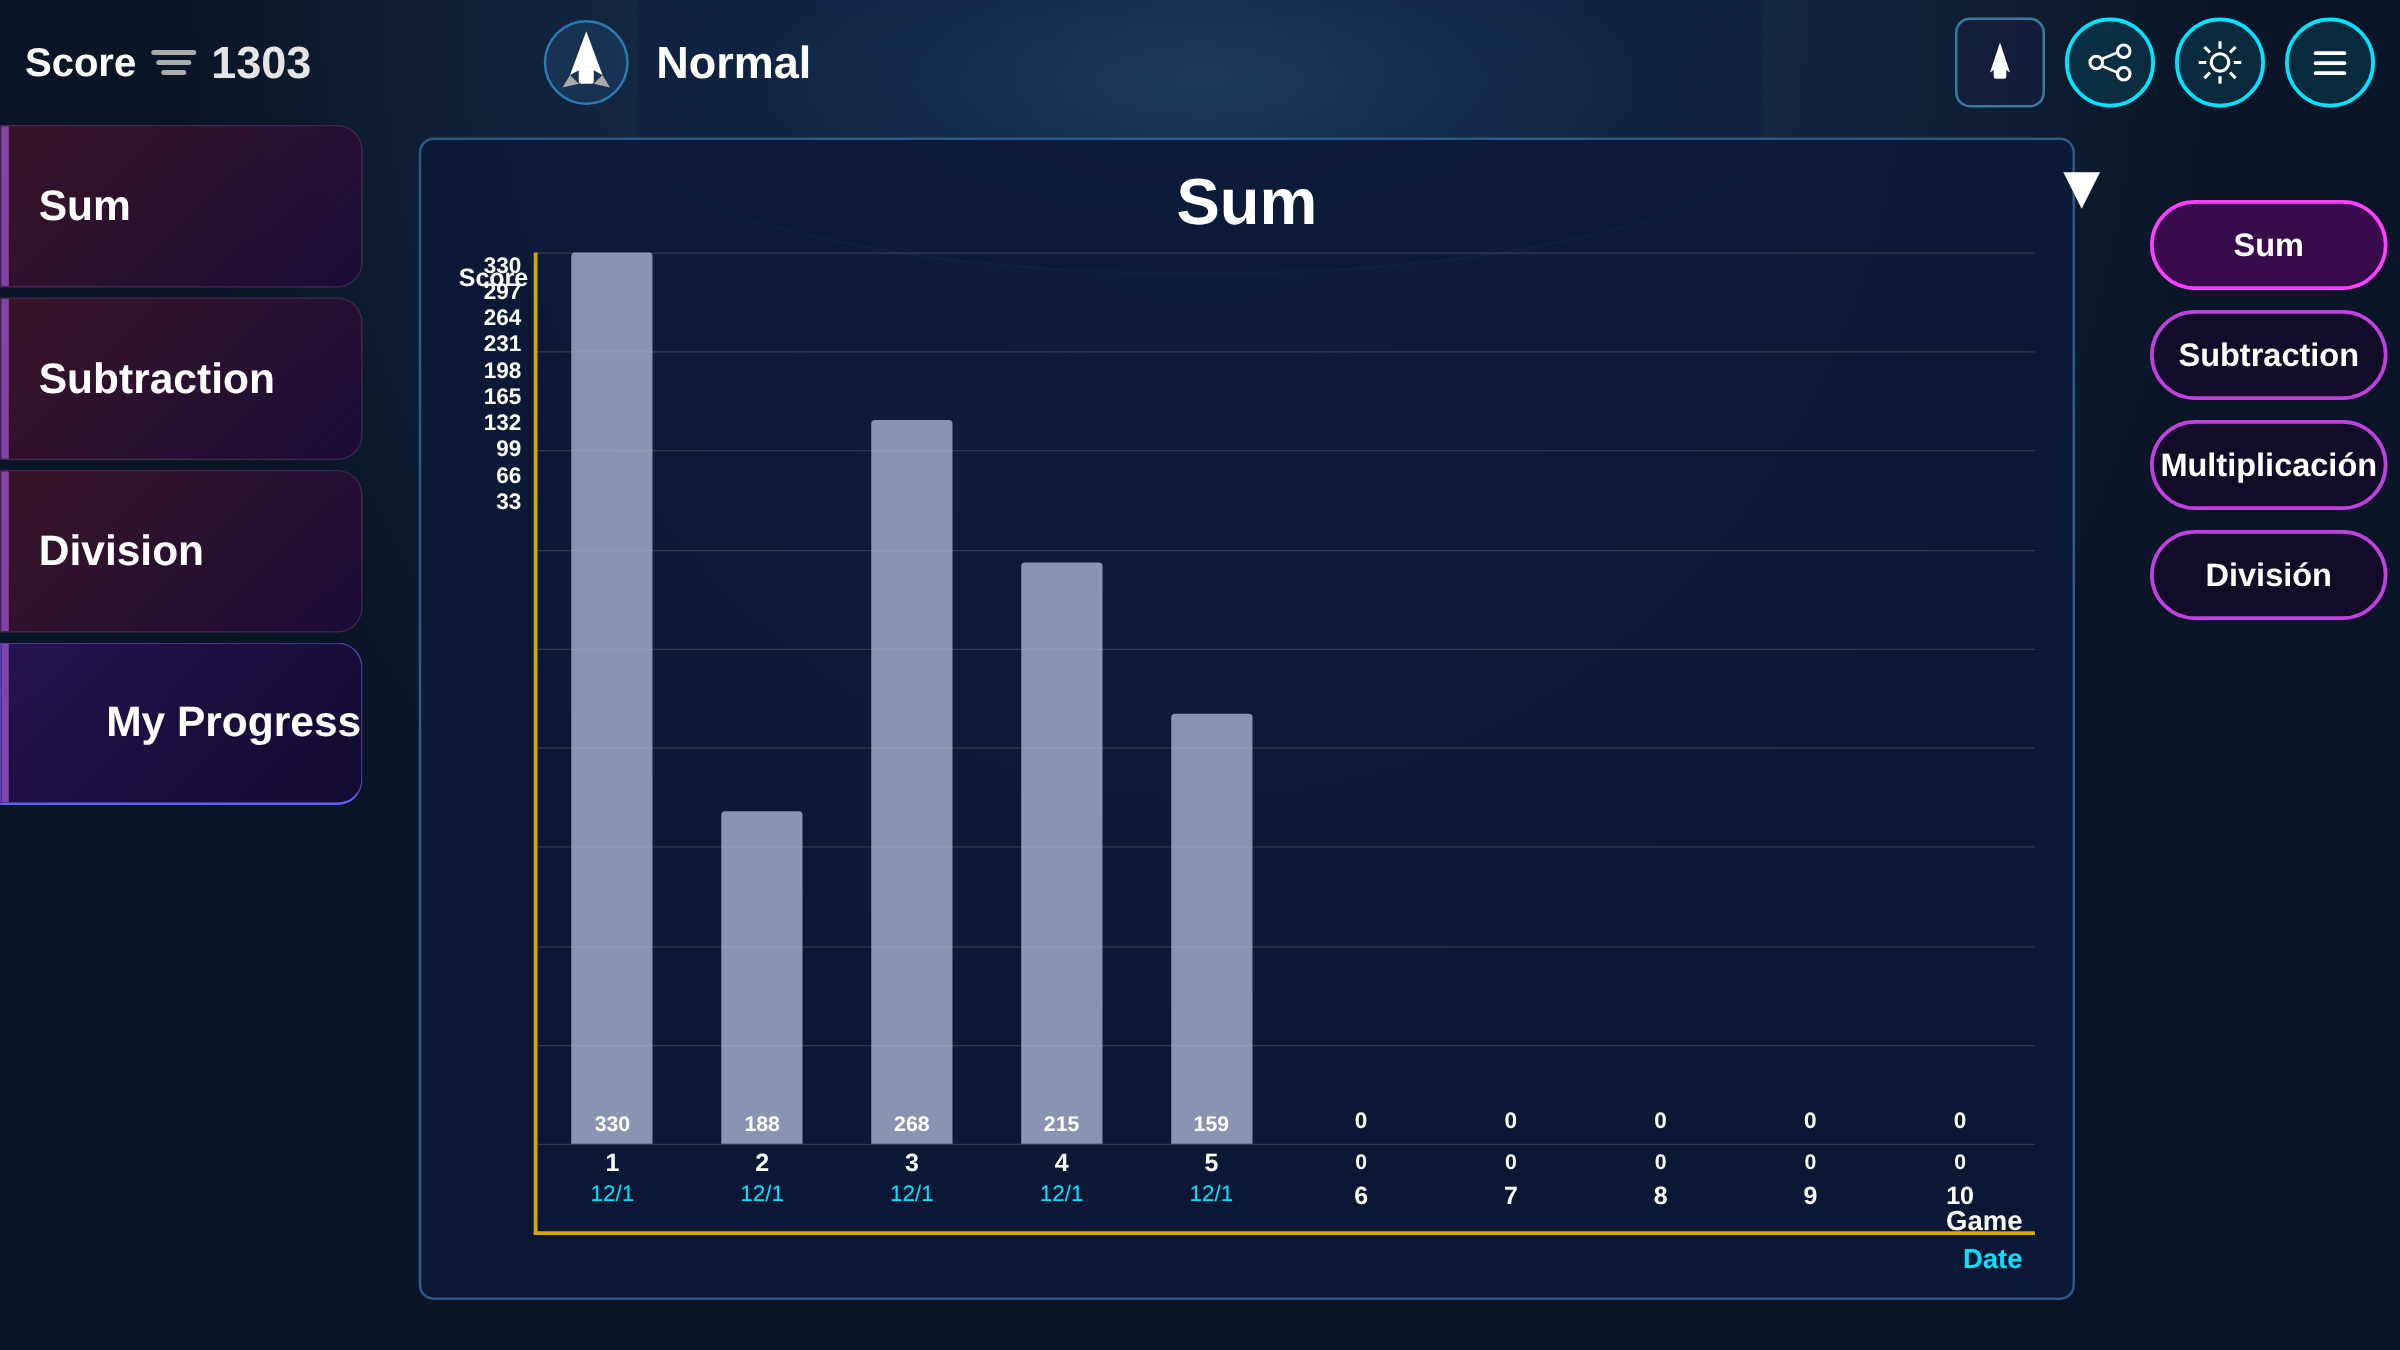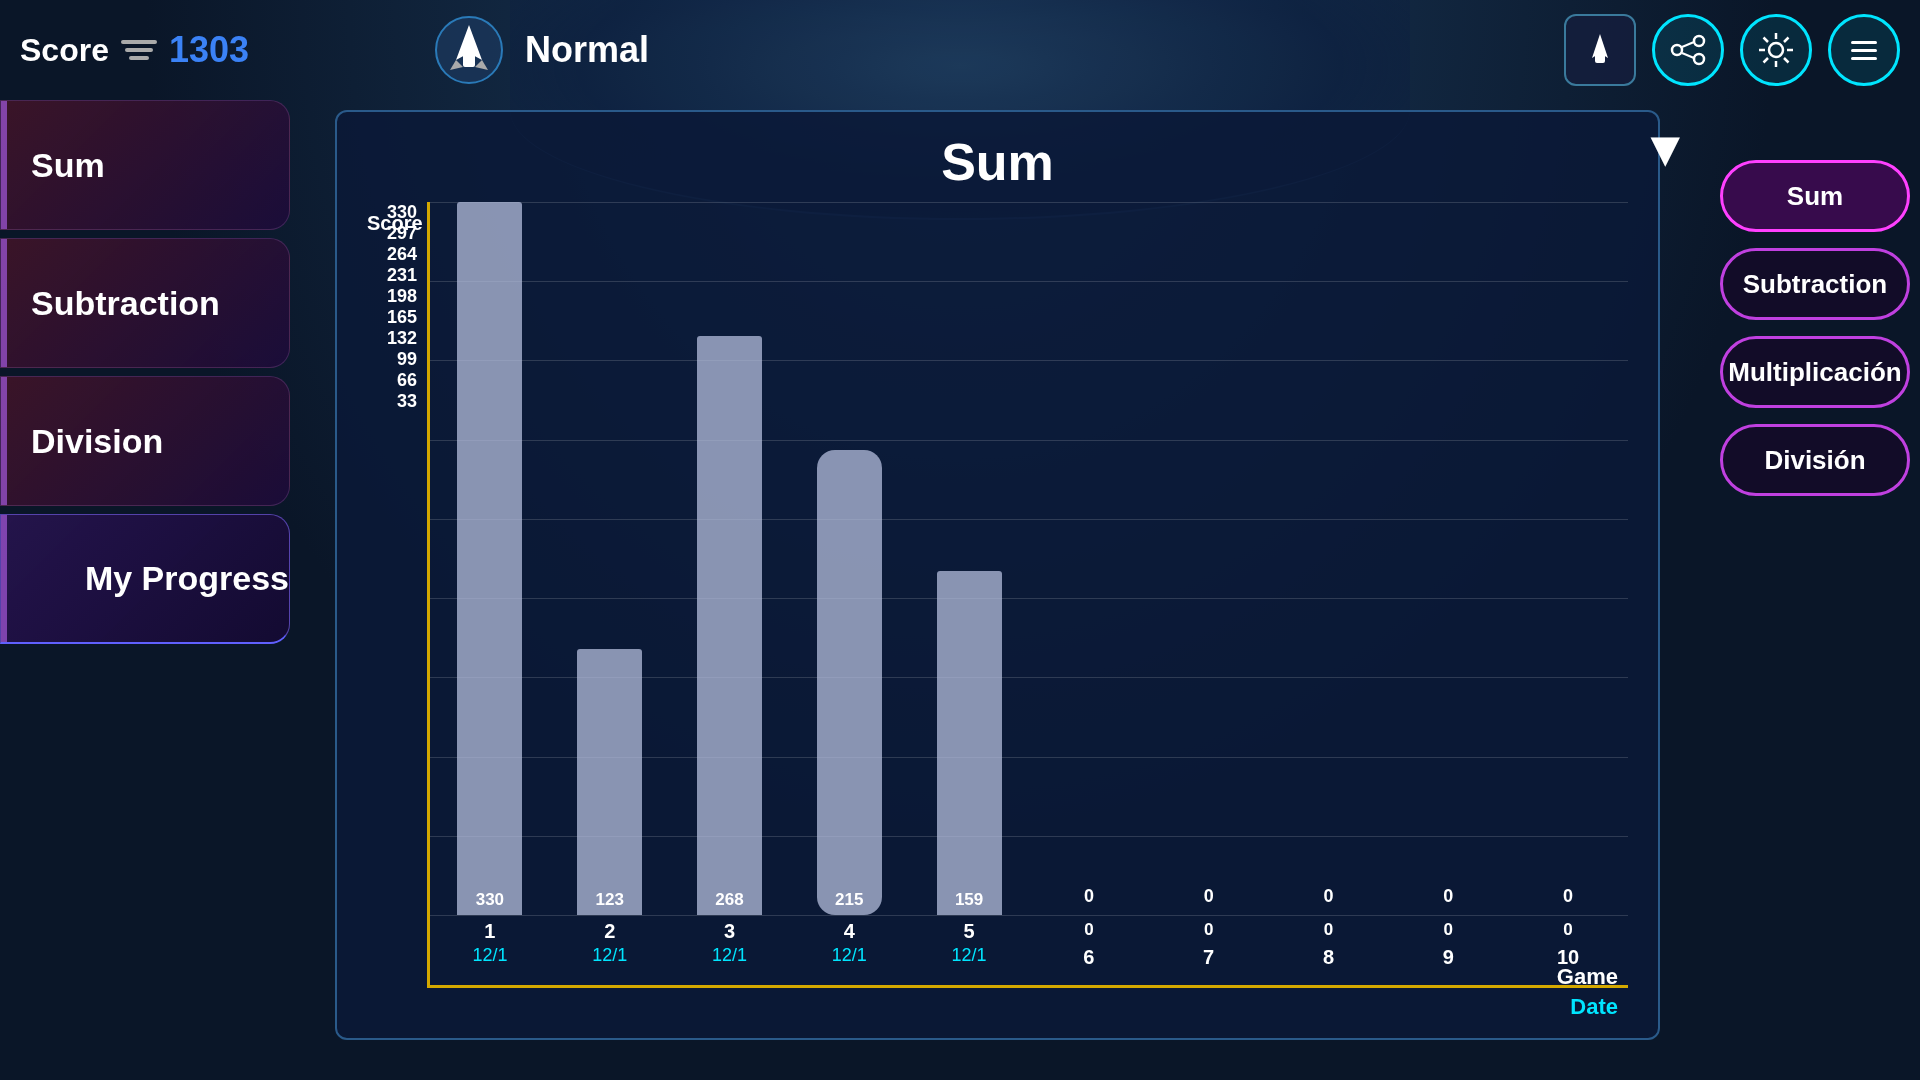--- a/index.html
+++ b/index.html
@@ -66,21 +66,21 @@
     .score-icon span {
       display: block;
       height: 4px;
       background: #aaa;
       border-radius: 2px;
     }
     .score-icon span:nth-child(1) { width: 36px; }
     .score-icon span:nth-child(2) { width: 28px; }
     .score-icon span:nth-child(3) { width: 20px; }
     .score-value {
-      color: #3b82f6;
+      color: #e5e5e5;
       font-size: 36px;
       font-weight: bold;
     }
 
     .rocket-logo {
       margin-left: 180px;
       width: 80px;
       height: 80px;
       display: flex;
       align-items: center;
@@ -486,30 +486,30 @@
           </div>
 
         <div class="bars-wrapper" id="bars-wrapper">
             <div class="bar-group">
               <div class="bar" style="height: 100%;">
                 <span class="bar-value">330</span>
               </div>
             </div>
             <div class="bar-group">
               <div class="bar" style="height: 37.2727%;">
-                <span class="bar-value">123</span>
+                <span class="bar-value">188</span>
               </div>
             </div>
             <div class="bar-group">
               <div class="bar" style="height: 81.2121%;">
                 <span class="bar-value">268</span>
               </div>
             </div>
             <div class="bar-group">
-              <div class="bar" style="height: 65.1515%; border-radius: 18px;">
+              <div class="bar" style="height: 65.1515%;">
                 <span class="bar-value">215</span>
               </div>
             </div>
             <div class="bar-group">
               <div class="bar" style="height: 48.1818%;">
                 <span class="bar-value">159</span>
               </div>
             </div>
             <div class="bar-group">
               <div style="height: 2px; width: 65px; background: transparent;"></div>

